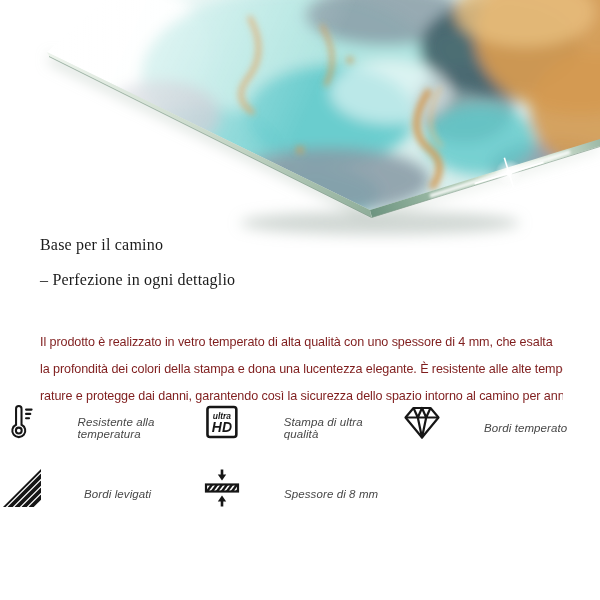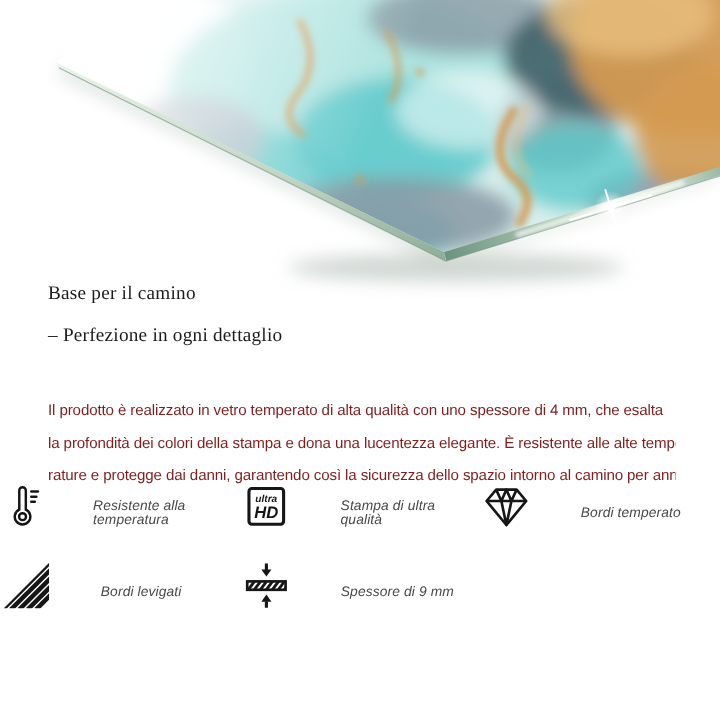--- a/index.html
+++ b/index.html
@@ -201,17 +201,17 @@
             <line x1="5" y1="28" x2="14" y2="16"></line>
             <line x1="10" y1="28" x2="19" y2="16"></line>
             <line x1="15" y1="28" x2="24" y2="16"></line>
             <line x1="20" y1="28" x2="29" y2="16"></line>
             <line x1="25" y1="28" x2="34" y2="16"></line>
             <line x1="30" y1="28" x2="39" y2="16"></line>
             <line x1="35" y1="28" x2="44" y2="16"></line>
           </g>
         </g>
       </svg>
-      <div class="f-label">Spessore di 9 mm</div>
+      <div class="f-label">Spessore di 8 mm</div>
     </div>
 
   </div>
 </div>
 
 </body></html>

